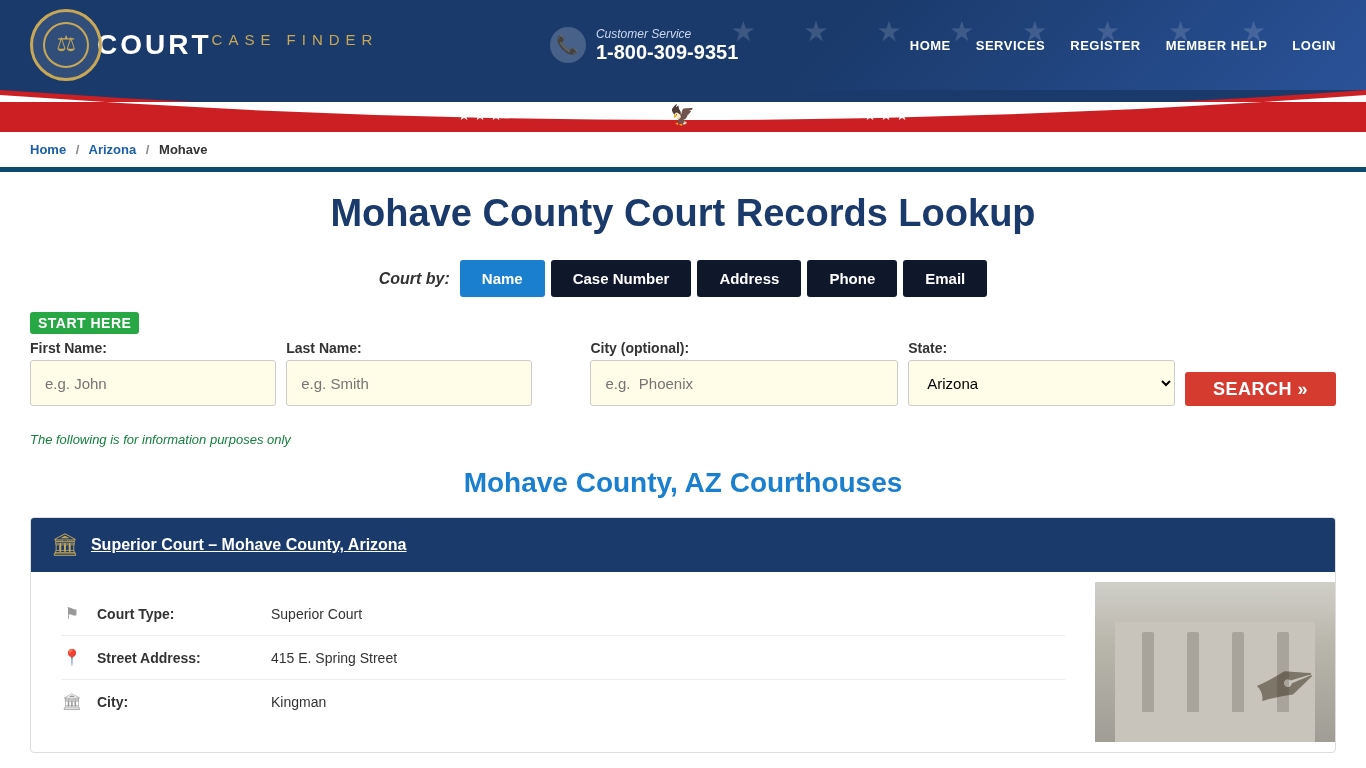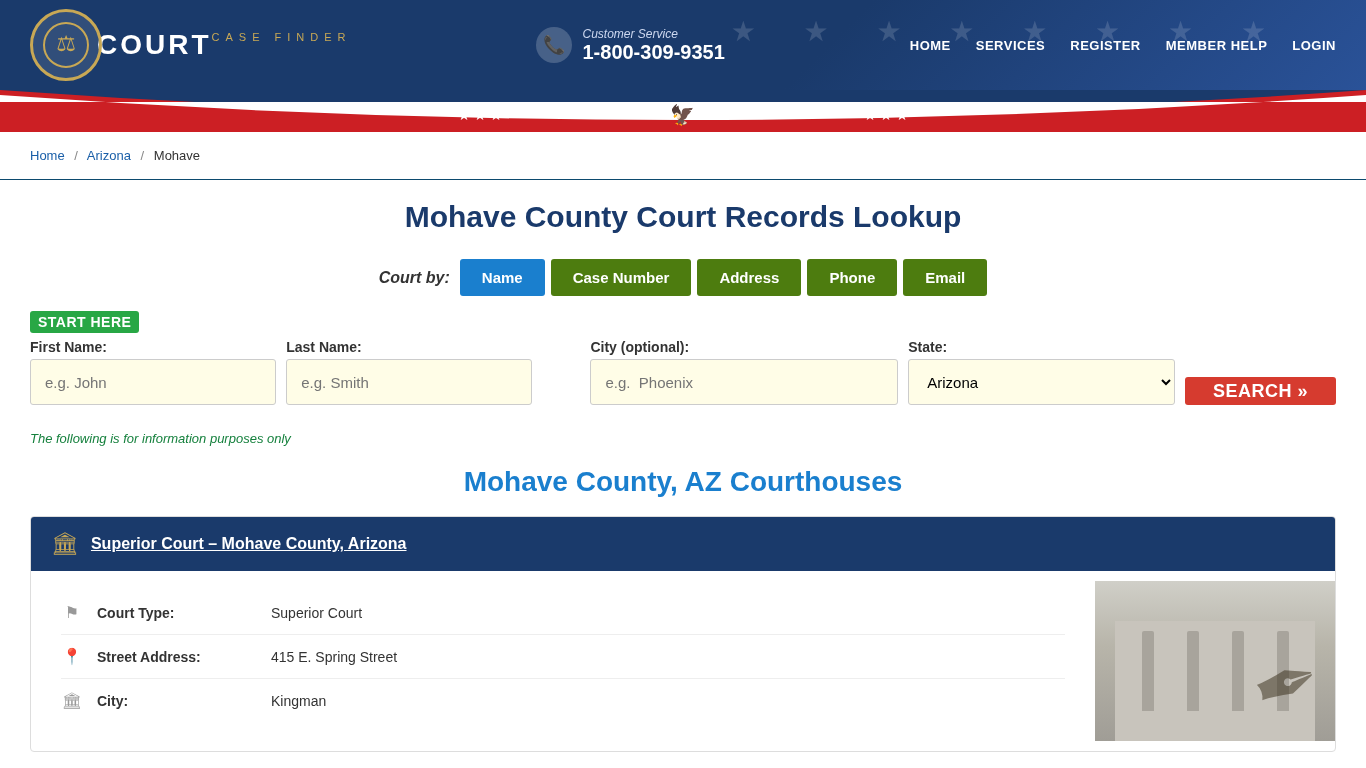--- a/index.html
+++ b/index.html
@@ -53,21 +53,21 @@
       margin-left: -5px;
     }
     .logo-court {
       font-size: 28px;
       font-weight: 900;
       color: #fff;
       letter-spacing: 3px;
       line-height: 1;
     }
     .logo-case-finder {
-      font-size: 11px;
+      font-size: 15px;
       color: #c8a855;
       letter-spacing: 6px;
       text-transform: uppercase;
     }
     .customer-service {
       display: flex;
       align-items: center;
       gap: 10px;
       color: #fff;
     }
@@ -113,42 +113,43 @@
       height: 42px;
       overflow: hidden;
     }
     .ribbon-svg {
       width: 100%;
       height: 42px;
     }
 
     
     .breadcrumb {
-      padding: 16px 30px;
+      padding: 10px 30px;
       font-size: 13px;
       color: #555;
-      border-bottom: 1px solid #0c4a6e;
+      border-bottom: 5px solid #0c4a6e;
+      font-weight: bold;
     }
     .breadcrumb a {
       color: #1a5fa8;
       text-decoration: none;
     }
     .breadcrumb .sep { margin: 0 6px; color: #888; }
     .breadcrumb .current { color: #333; }
 
     
     .main-content {
       padding: 20px 30px 30px;
       max-width: 1366px;
       margin: 0 auto;
     }
 
     .page-title {
       text-align: center;
-      font-size: 30px;
+      font-size: 38px;
       font-weight: bold;
       color: #1a3a6b;
       margin-bottom: 25px;
     }
 
     
     .search-section {
       margin-bottom: 20px;
     }
     .search-by-row {
@@ -172,21 +173,21 @@
       cursor: pointer;
       border: none;
       border-radius: 3px;
       transition: background 0.2s;
     }
     .search-tab.active {
       background: #1a7fce;
       color: #fff;
     }
     .search-tab.inactive {
-      background: #4d7c0f;
+      background: #0f172a;
       color: #fff;
     }
 
     .start-here-badge {
       display: inline-block;
       background: #28a745;
       color: #fff;
       font-size: 14px;
       font-weight: bold;
       padding: 3px 8px;
@@ -223,21 +224,21 @@
     .fg-first { flex: 1.2; }
     .fg-last { flex: 1.2; }
     .fg-city { flex: 1.5; margin-left: 48px; }
     .fg-state { flex: 1.3; }
 
     .search-btn {
       background: #d63b2f;
       color: #fff;
       border: none;
       padding: 0 28px;
-      height: 28px;
+      height: 34px;
       font-size: 18px;
       font-weight: bold;
       border-radius: 3px;
       cursor: pointer;
       white-space: nowrap;
       letter-spacing: 0.5px;
       display: flex;
       align-items: center;
       gap: 6px;
     }

